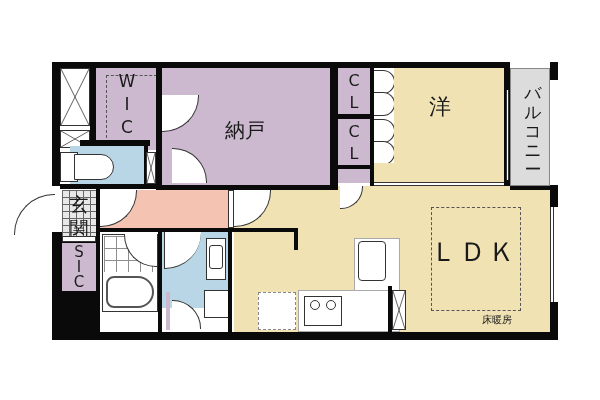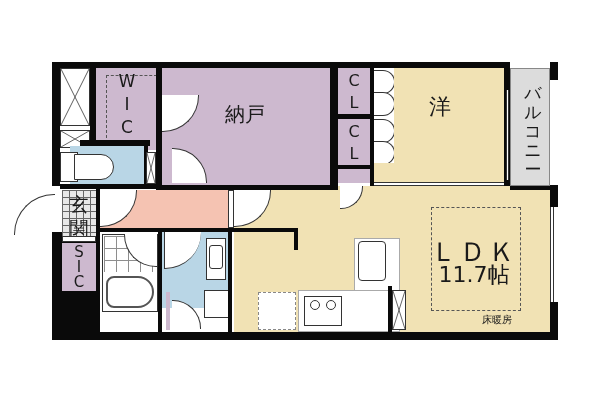--- a/index.html
+++ b/index.html
@@ -65,21 +65,21 @@
     <svg viewBox="0 0 10 32" preserveAspectRatio="none">
         <line x1="0" y1="0" x2="10" y2="32" stroke="#555"></line>
         <line x1="10" y1="0" x2="0" y2="32" stroke="#555"></line>
       </svg>
   </div>
   <div class="abs wall" style="left:60px;top:184px;width:100px;height:5px;"></div>
 
   <div class="abs purple" style="left:162px;top:68px;width:168px;height:118px;"></div>
   <div class="door" style="left:162px;top:95px;width:36px;height:36px;background:#fff;border:1px solid #333;border-left:none;border-top:none;border-radius:0 0 36px 0;"></div>
   <div class="door" style="left:172px;top:148px;width:34px;height:34px;background:#fff;border:1px solid #333;border-left:none;border-bottom:none;border-radius:0 34px 0 0;"></div>
-  <div class="lbl" style="left:210px;top:104px;width:70px;font-size:20px;">納戸</div>
+  <div class="lbl" style="left:210px;top:120px;width:70px;font-size:20px;">納戸</div>
   <div class="abs wall" style="left:162px;top:185px;width:176px;height:5px;"></div>
   <div class="abs wall" style="left:330px;top:68px;width:8px;height:122px;"></div>
 
   <div class="abs purple" style="left:338px;top:68px;width:32px;height:46px;"></div>
   <div class="lbl" style="left:338px;top:70px;width:32px;font-size:16px;line-height:22px;">C
 L</div>
   <div class="abs wall" style="left:338px;top:114px;width:34px;height:5px;"></div>
   <div class="abs purple" style="left:338px;top:119px;width:32px;height:46px;"></div>
   <div class="lbl" style="left:338px;top:121px;width:32px;font-size:16px;line-height:22px;">C
 L</div>
@@ -161,16 +161,15 @@
   <div class="abs wall" style="left:388px;top:286px;width:4px;height:46px;"></div>
   <div class="abs xbox" style="left:392px;top:290px;width:14px;height:40px;">
     <svg viewBox="0 0 14 40" preserveAspectRatio="none">
         <line x1="0" y1="0" x2="14" y2="40" stroke="#555"></line>
         <line x1="14" y1="0" x2="0" y2="40" stroke="#555"></line>
       </svg>
   </div>
 
   <div class="dash" style="left:431px;top:207px;width:88px;height:102px;"></div>
   <div class="lbl" style="left:428px;top:238px;width:92px;font-size:27px;letter-spacing:2px;">ＬＤＫ</div>
-  <div class="lbl" style="left:426px;top:264px;width:96px;font-size:22px;">11.7帖</div>
   <div class="lbl" style="left:472px;top:315px;width:50px;font-size:10px;">床暖房</div>
 
 </div>
 
 </body></html>

